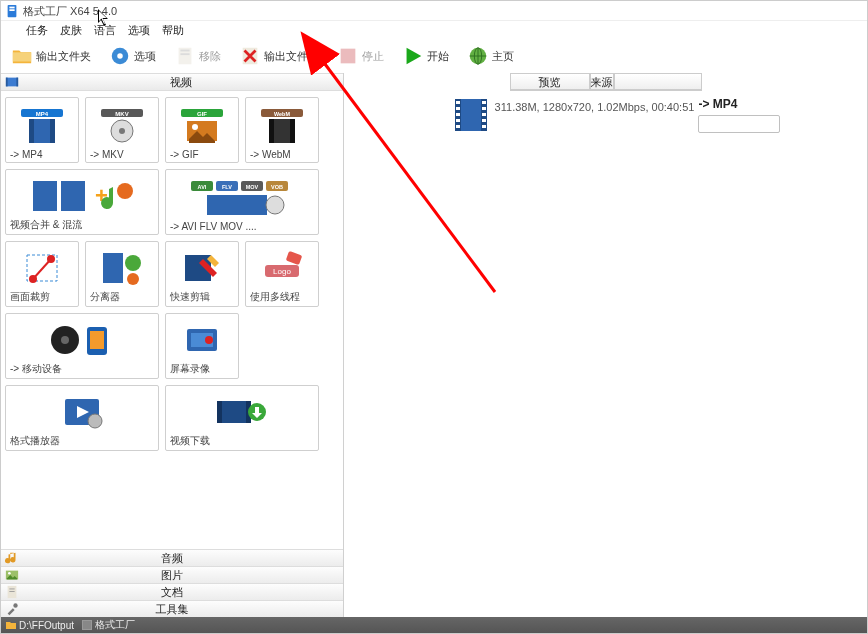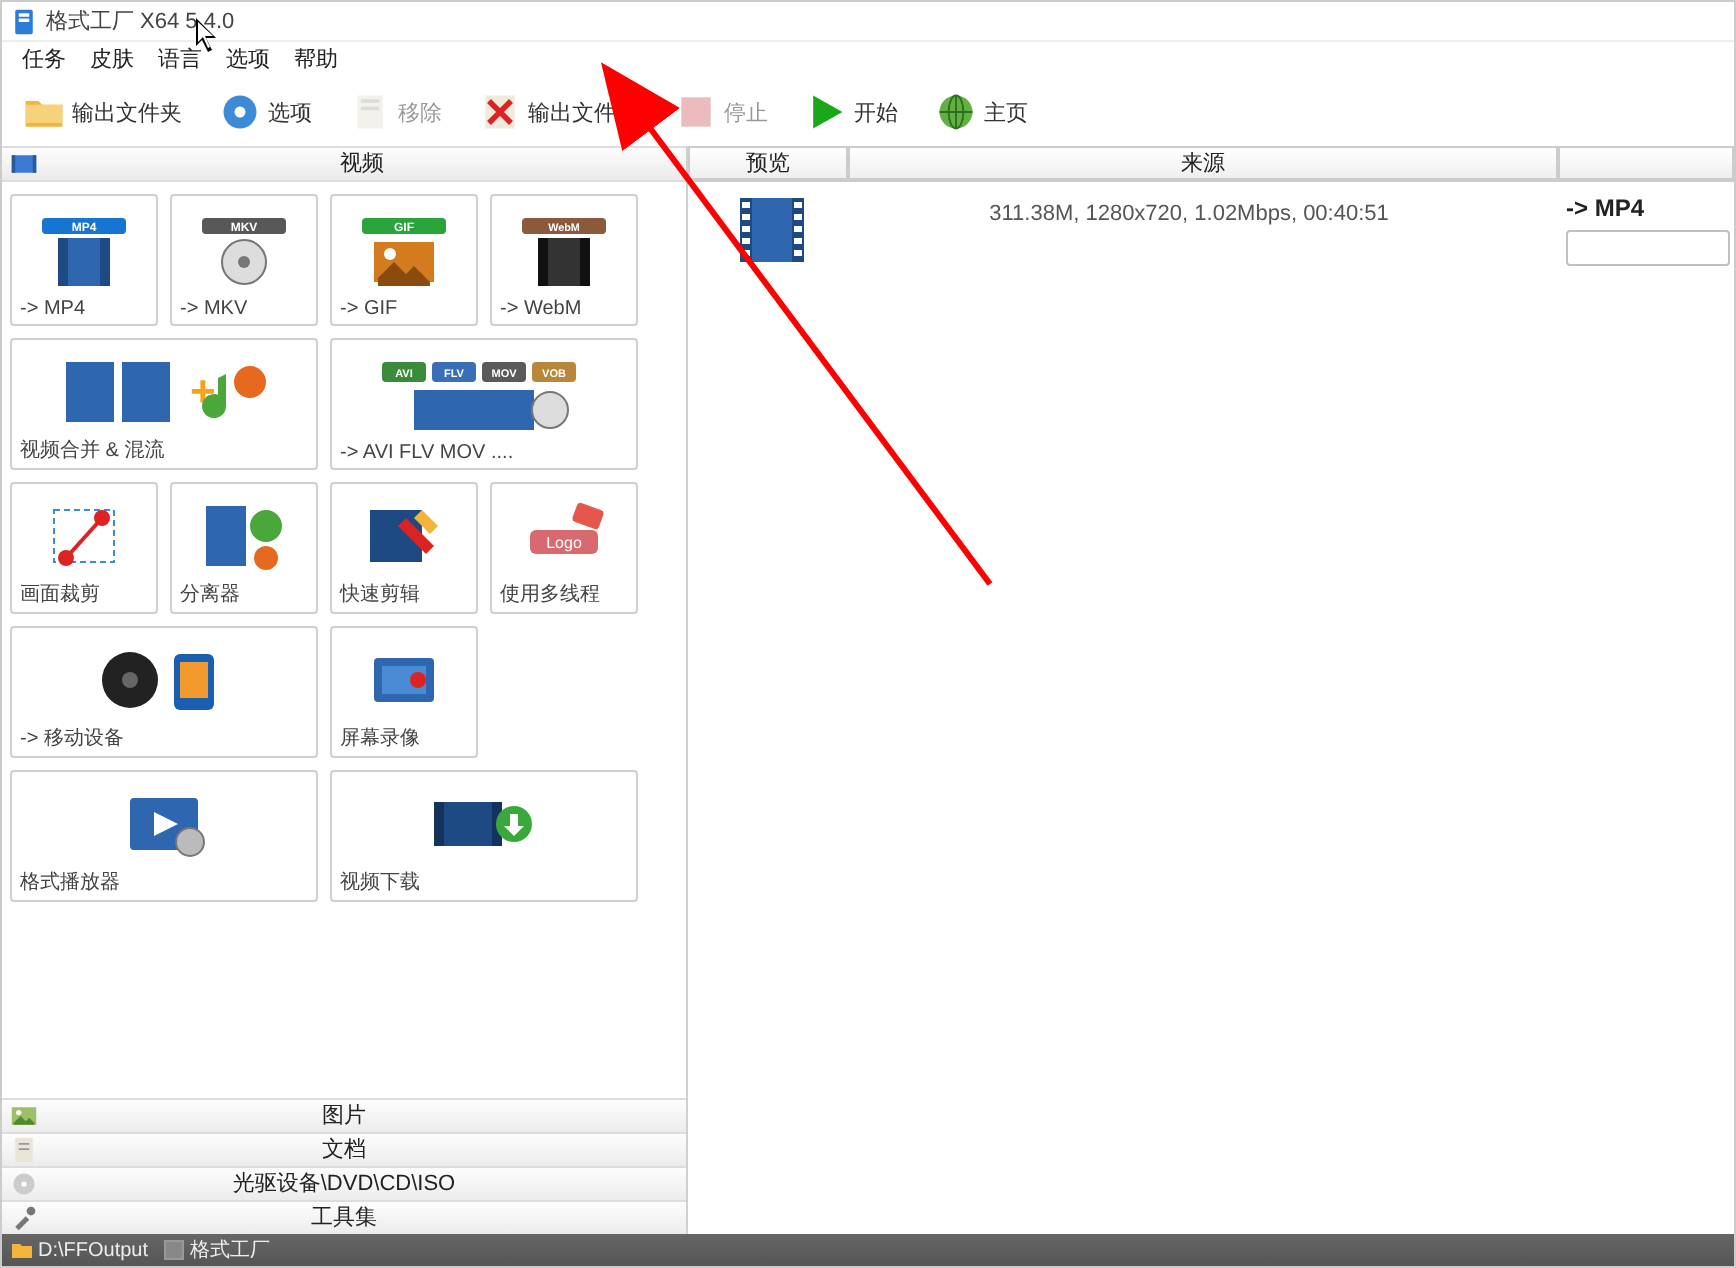--- a/index.html
+++ b/index.html
@@ -4,33 +4,33 @@
 <style>
   * { box-sizing: border-box; }
   html, body { margin:0; padding:0; font-family: "Microsoft YaHei", "Segoe UI", Arial, sans-serif; font-size:12px; background:#fff; color:#222; }
   body { width:868px; height:634px; overflow:hidden; display:flex; flex-direction:column; border:1px solid #ccc; }
 
   
   .titlebar { height:20px; line-height:20px; background:#fff; border-bottom:1px solid #eee; display:flex; align-items:center; padding-left:4px; font-size:11px; color:#444;}
   .titlebar .appicon { width:14px;height:14px;margin-right:4px; }
   .titlebar .appicon svg{width:14px;height:14px;}
   
-  .menubar { height:18px; line-height:18px; display:flex; align-items:center; padding-left:4px; background:#fff; font-size:11px; color:#222;}
+  .menubar { height:18px; line-height:18px; display:flex; align-items:center; padding-left:19px; background:#fff; font-size:11px; color:#222;}
   .menubar span { padding:0 6px; cursor:default;}
   
   .toolbar { height:34px; display:flex; align-items:center; padding-left:4px; background:#fff;}
   .tbtn { display:flex; align-items:center; padding:2px 6px; margin-right:6px; font-size:11px; color:#333; position:relative;}
   .tbtn .ticon { width:22px;height:22px; display:inline-block; margin-right:3px;}
   .tbtn svg{width:22px;height:22px;}
   .tbtn.disabled { opacity:.5;}
   
   
   .main { flex:1 1 auto; display:flex; min-height:0;}
   .leftpane { width:343px; display:flex; flex-direction:column; border-right:1px solid #d0d0d0;}
-  .rightpane { flex:1; display:flex; flex-direction:column;}
+  .rightpane { flex:1; display:flex; flex-direction:column;align-items:center;}
 
   
   .catbar { height:18px; line-height:18px; text-align:center; font-size:11px; background:linear-gradient(#fdfdfd,#eaeaea); border-top:1px solid #ddd; border-bottom:1px solid #ddd; display:flex; align-items:center;}
   .catbar .caticon { width:14px;height:14px;margin-left:4px;}
   .catbar .catlabel { flex:1; text-align:center;}
   
   .grid { padding:6px 4px; display:flex; flex-wrap:wrap; gap:6px; align-content:flex-start;}
   .tile { width:74px; height:66px; border:1px solid #cfcfcf; border-radius:2px; background:#fff; display:flex; flex-direction:column; align-items:center; justify-content:flex-end; font-size:10px; color:#444; overflow:hidden; padding-bottom:2px;}
   .tile.w2 { width:154px;}
   .tile .iconbox { flex:1; display:flex; align-items:center; justify-content:center; padding-top:4px;}
@@ -310,33 +310,32 @@
               <circle cx="70" cy="19" r="9" fill="#3aa83a"></circle>
               <path fill="#fff" d="M68 14 h4 v6 h3 l-5 5 -5 -5 h3z"></path>
             </svg>
           </div>
           <div class="lbl">视频下载</div>
         </div>
       </div>
 
     <div class="catlist" style="margin-top:auto;">
       <div class="catrow"><span class="cicon"><svg viewBox="0 0 16 16">
+              <path fill="#e29a26" d="M6 2 v9 a3 3 0 1 1 -2 -2.8 V4 l8 -2 v8 a3 3 0 1 1 -2 -2.8 V2z"></path>
+            </svg></span><span>音频</span></div>
+      <div class="catrow"><span class="cicon"><svg viewBox="0 0 16 16">
               <rect x="1" y="3" width="14" height="10" fill="#9cc069"></rect>
               <circle cx="5" cy="6" r="1.5" fill="#fff"></circle>
               <path fill="#4f8b2a" d="M2 12 l4 -4 3 3 2 -2 3 3 v1 H2z"></path>
             </svg></span><span>图片</span></div>
       <div class="catrow"><span class="cicon"><svg viewBox="0 0 16 16">
               <rect x="3" y="1" width="10" height="14" fill="#eae5d8"></rect>
               <rect x="5" y="4" width="6" height="1" fill="#999"></rect>
               <rect x="5" y="7" width="6" height="1" fill="#999"></rect>
             </svg></span><span>文档</span></div>
-      <div class="catrow"><span class="cicon"><svg viewBox="0 0 16 16">
-              <circle cx="8" cy="8" r="6" fill="#ccc"></circle>
-              <circle cx="8" cy="8" r="1.5" fill="#fff"></circle>
-            </svg></span><span>光驱设备\DVD\CD\ISO</span></div>
       <div class="catrow"><span class="cicon"><svg viewBox="0 0 16 16">
               <path fill="#777" d="M3 13 l6 -6 2 2 -6 6z"></path>
               <circle cx="12" cy="4" r="2.5" fill="#777"></circle>
             </svg></span><span>工具集</span></div>
     </div>
   </div>
 
   <div class="rightpane">
     <div class="collist">
       <div class="col preview">预览</div>

